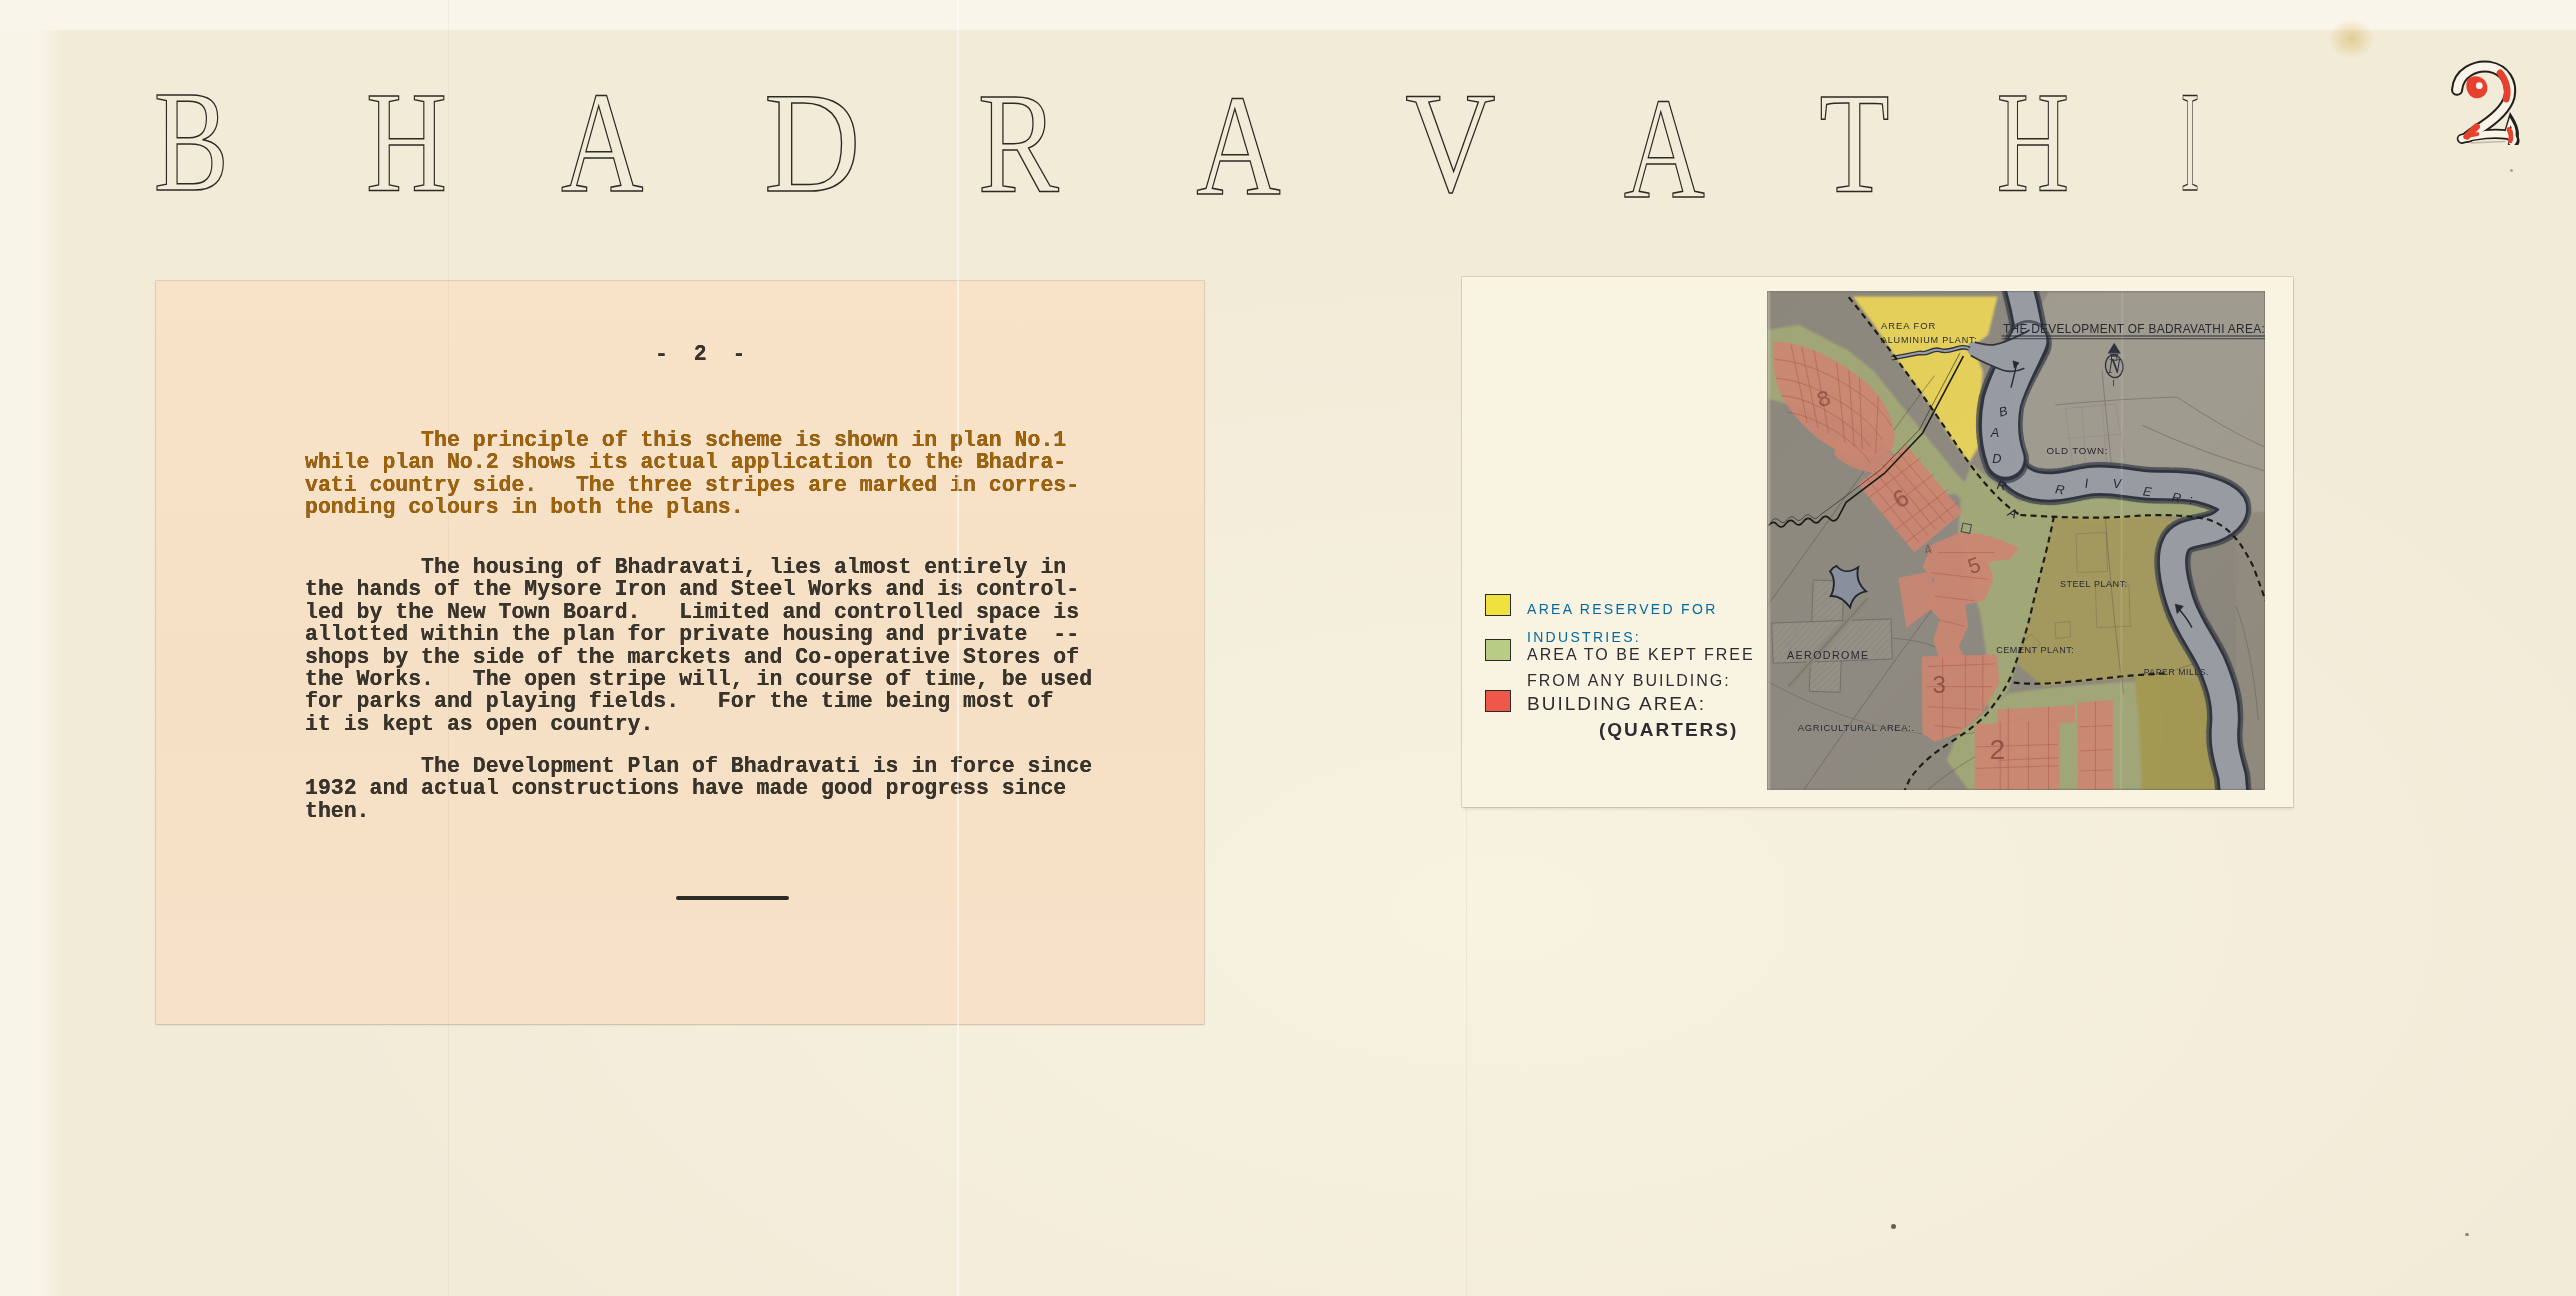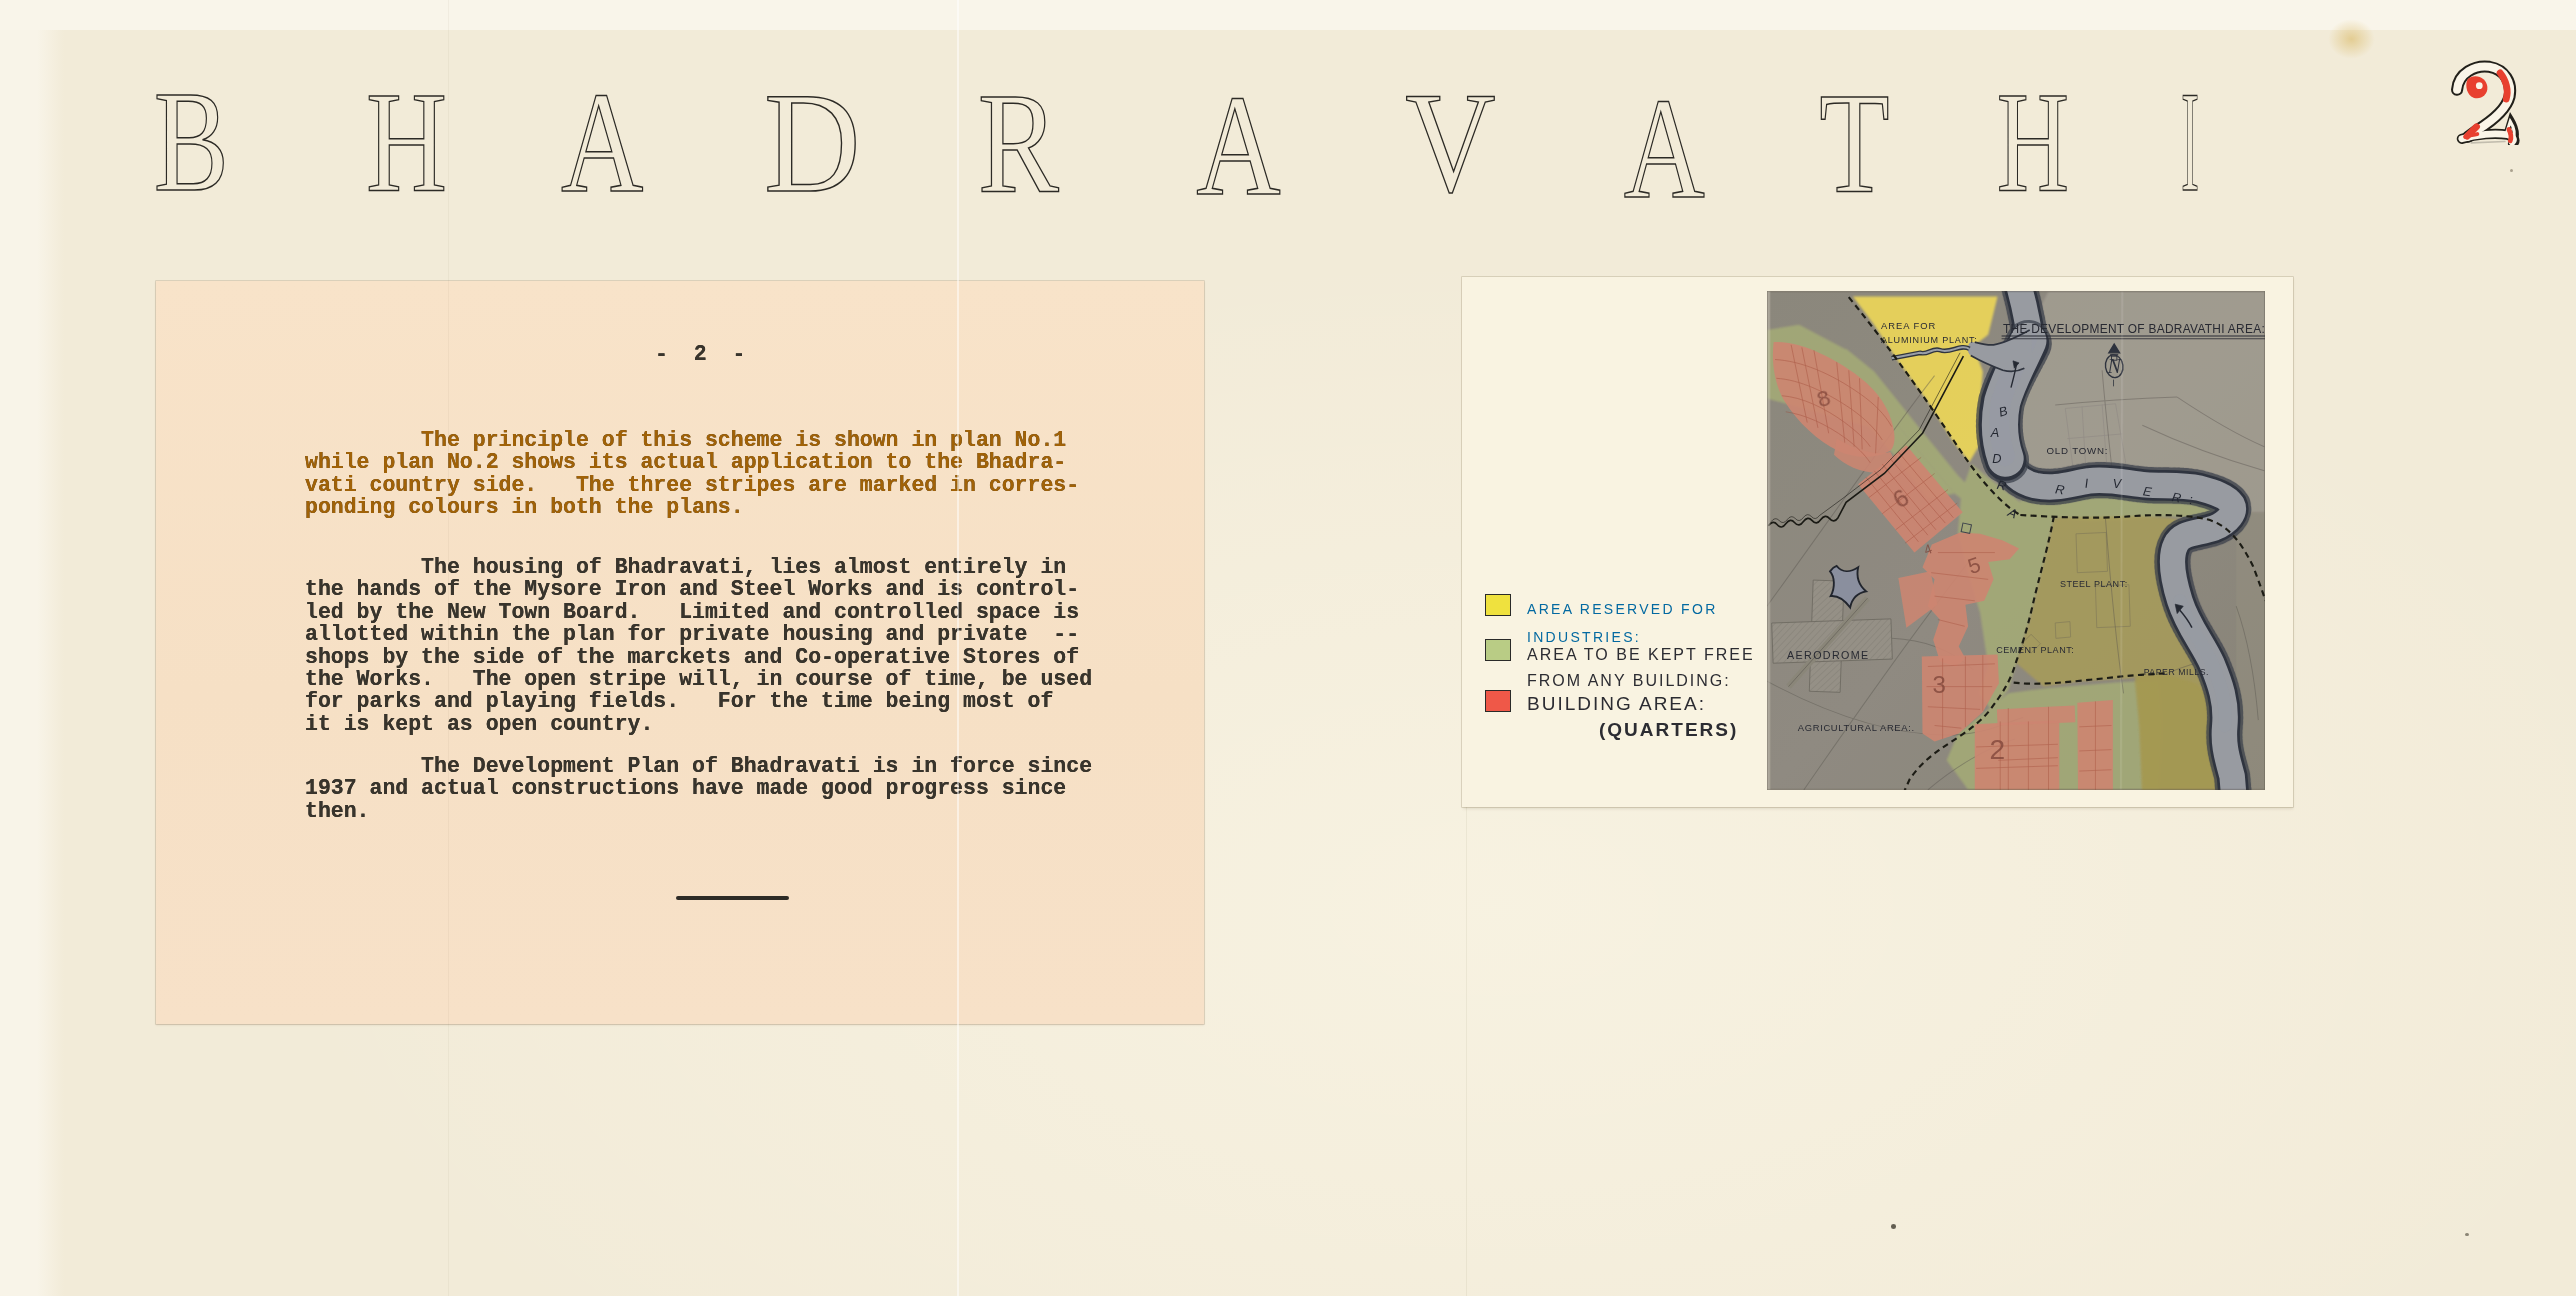--- a/index.html
+++ b/index.html
@@ -81,21 +81,21 @@
 the hands of the Mysore Iron and Steel Works and is control-
 led by the New Town Board.   Limited and controlled space is
 allotted within the plan for private housing and private  --
 shops by the side of the marckets and Co-operative Stores of
 the Works.   The open stripe will, in course of time, be used
 for parks and playing fields.   For the time being most of
 it is kept as open country.</div>
 
 <div class="abs" style="left:305px;top:755px;font-family:'Liberation Mono';font-size:21.5px;font-weight:bold;
      line-height:22.4px;color:#38342c;text-shadow:0 0 0.3px #38342c;white-space:pre;">         The Development Plan of Bhadravati is in force since
-1937 and actual constructions have made good progress since
+1932 and actual constructions have made good progress since
 then.</div>
 
 <div class="abs" style="left:676px;top:896px;width:113px;height:4px;background:#2d2b26;border-radius:2px;"></div>
 
 <div class="abs" style="left:1462px;top:277px;width:831px;height:530px;
      background:#f9f3e1;
      box-shadow:0 0 0 0.7px rgba(110,95,60,0.28), 1.3px 2px 2.7px rgba(110,95,60,0.15);"></div>
 
 <div class="abs" style="left:1485px;top:594px;width:26px;height:22px;background:#efe13e;border:1.7px solid #2a2a28;box-sizing:border-box;"></div>
 

